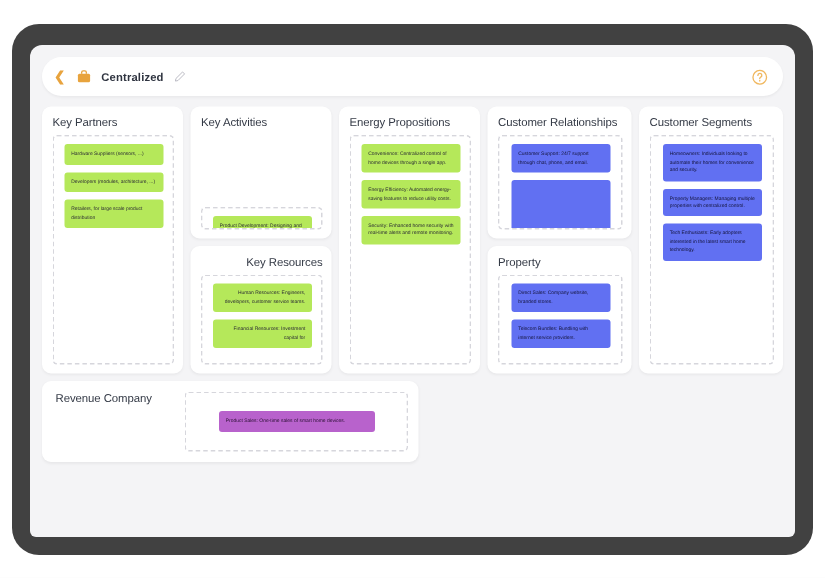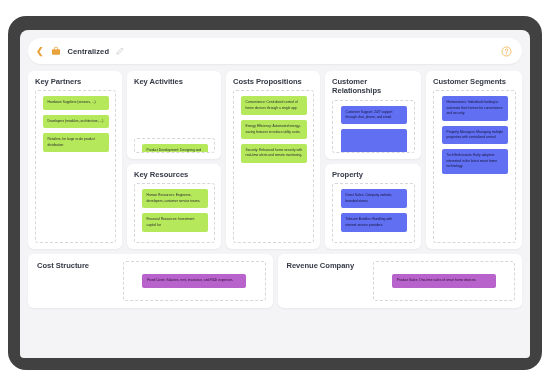--- a/index.html
+++ b/index.html
@@ -92,21 +92,21 @@
     background: #ffffff;
     border-radius: 6px;
     padding: 6px 6px 6px 7px;
     box-shadow: 0 1px 2px rgba(0,0,0,0.05);
     display: flex;
     flex-direction: column;
     overflow: hidden;
   }
   .card-title {
     font-size: 7.6px;
-    font-weight: bold;
+    font-weight: normal;
     color: #343a46;
     line-height: 1.22;
     margin-bottom: 4px;
     letter-spacing: -0.05px;
   }
   .dropzone {
     flex: 1 1 auto;
     border: 1px dashed #d6d6dc;
     border-radius: 3px;
     padding: 5px 4px;
@@ -130,21 +130,21 @@
   }
   .note.green  { background: #b5e85a; }
   .note.blue   { background: #6170f2; color: #14143a; }
   .note.purple { background: #b862cc; color: #2a0f33; }
   .note.tall   { min-height: 34px; }
   .note.wide   { width: 104px; }
 
   
   .card-kp { height: 178px; }
   .card-ka { height: 88px; gap: 48px; }
-  .card-kr { height: 85px; }
+  .card-kr { height: 85px; text-align: right; }
   .card-vp { height: 178px; }
   .card-crel { height: 88px; }
   .card-ch { height: 85px; }
   .card-cseg { height: 178px; }
 
   
   .bottom-row {
     margin-top: 5px;
     display: flex;
     gap: 5px;
@@ -224,21 +224,21 @@
           <div class="card-title">Key Resources</div>
           <div class="dropzone">
             <div class="note green">Human Resources: Engineers, developers, customer service teams.</div>
             <div class="note green">Financial Resources: Investment capital for</div>
           </div>
         </div>
       </div>
 
       <div class="col col-vp">
         <div class="card card-vp">
-          <div class="card-title">Costs Propositions</div>
+          <div class="card-title">Energy Propositions</div>
           <div class="dropzone">
             <div class="note green">Convenience: Centralized control of home devices through a single app.</div>
             <div class="note green">Energy Efficiency: Automated energy-saving features to reduce utility costs.</div>
             <div class="note green">Security: Enhanced home security with real-time alerts and remote monitoring.</div>
           </div>
         </div>
       </div>
 
       <div class="col col-cr">
         <div class="card card-crel">
@@ -263,26 +263,20 @@
           <div class="dropzone">
             <div class="note blue">Homeowners: Individuals looking to automate their homes for convenience and security.</div>
             <div class="note blue">Property Managers: Managing multiple properties with centralized control.</div>
             <div class="note blue">Tech Enthusiasts: Early adopters interested in the latest smart home technology.</div>
           </div>
         </div>
       </div>
     </div>
 
     <div class="bottom-row">
-      <div class="card card-bottom">
-        <div class="card-title">Cost Structure</div>
-        <div class="dropzone">
-          <div class="note purple wide">Fixed Costs: Salaries, rent, insurance, and R&amp;D expenses.</div>
-        </div>
-      </div>
       <div class="card card-bottom">
         <div class="card-title">Revenue Company</div>
         <div class="dropzone">
           <div class="note purple wide">Product Sales: One-time sales of smart home devices.</div>
         </div>
       </div>
     </div>
 
   </div>
 </div>

